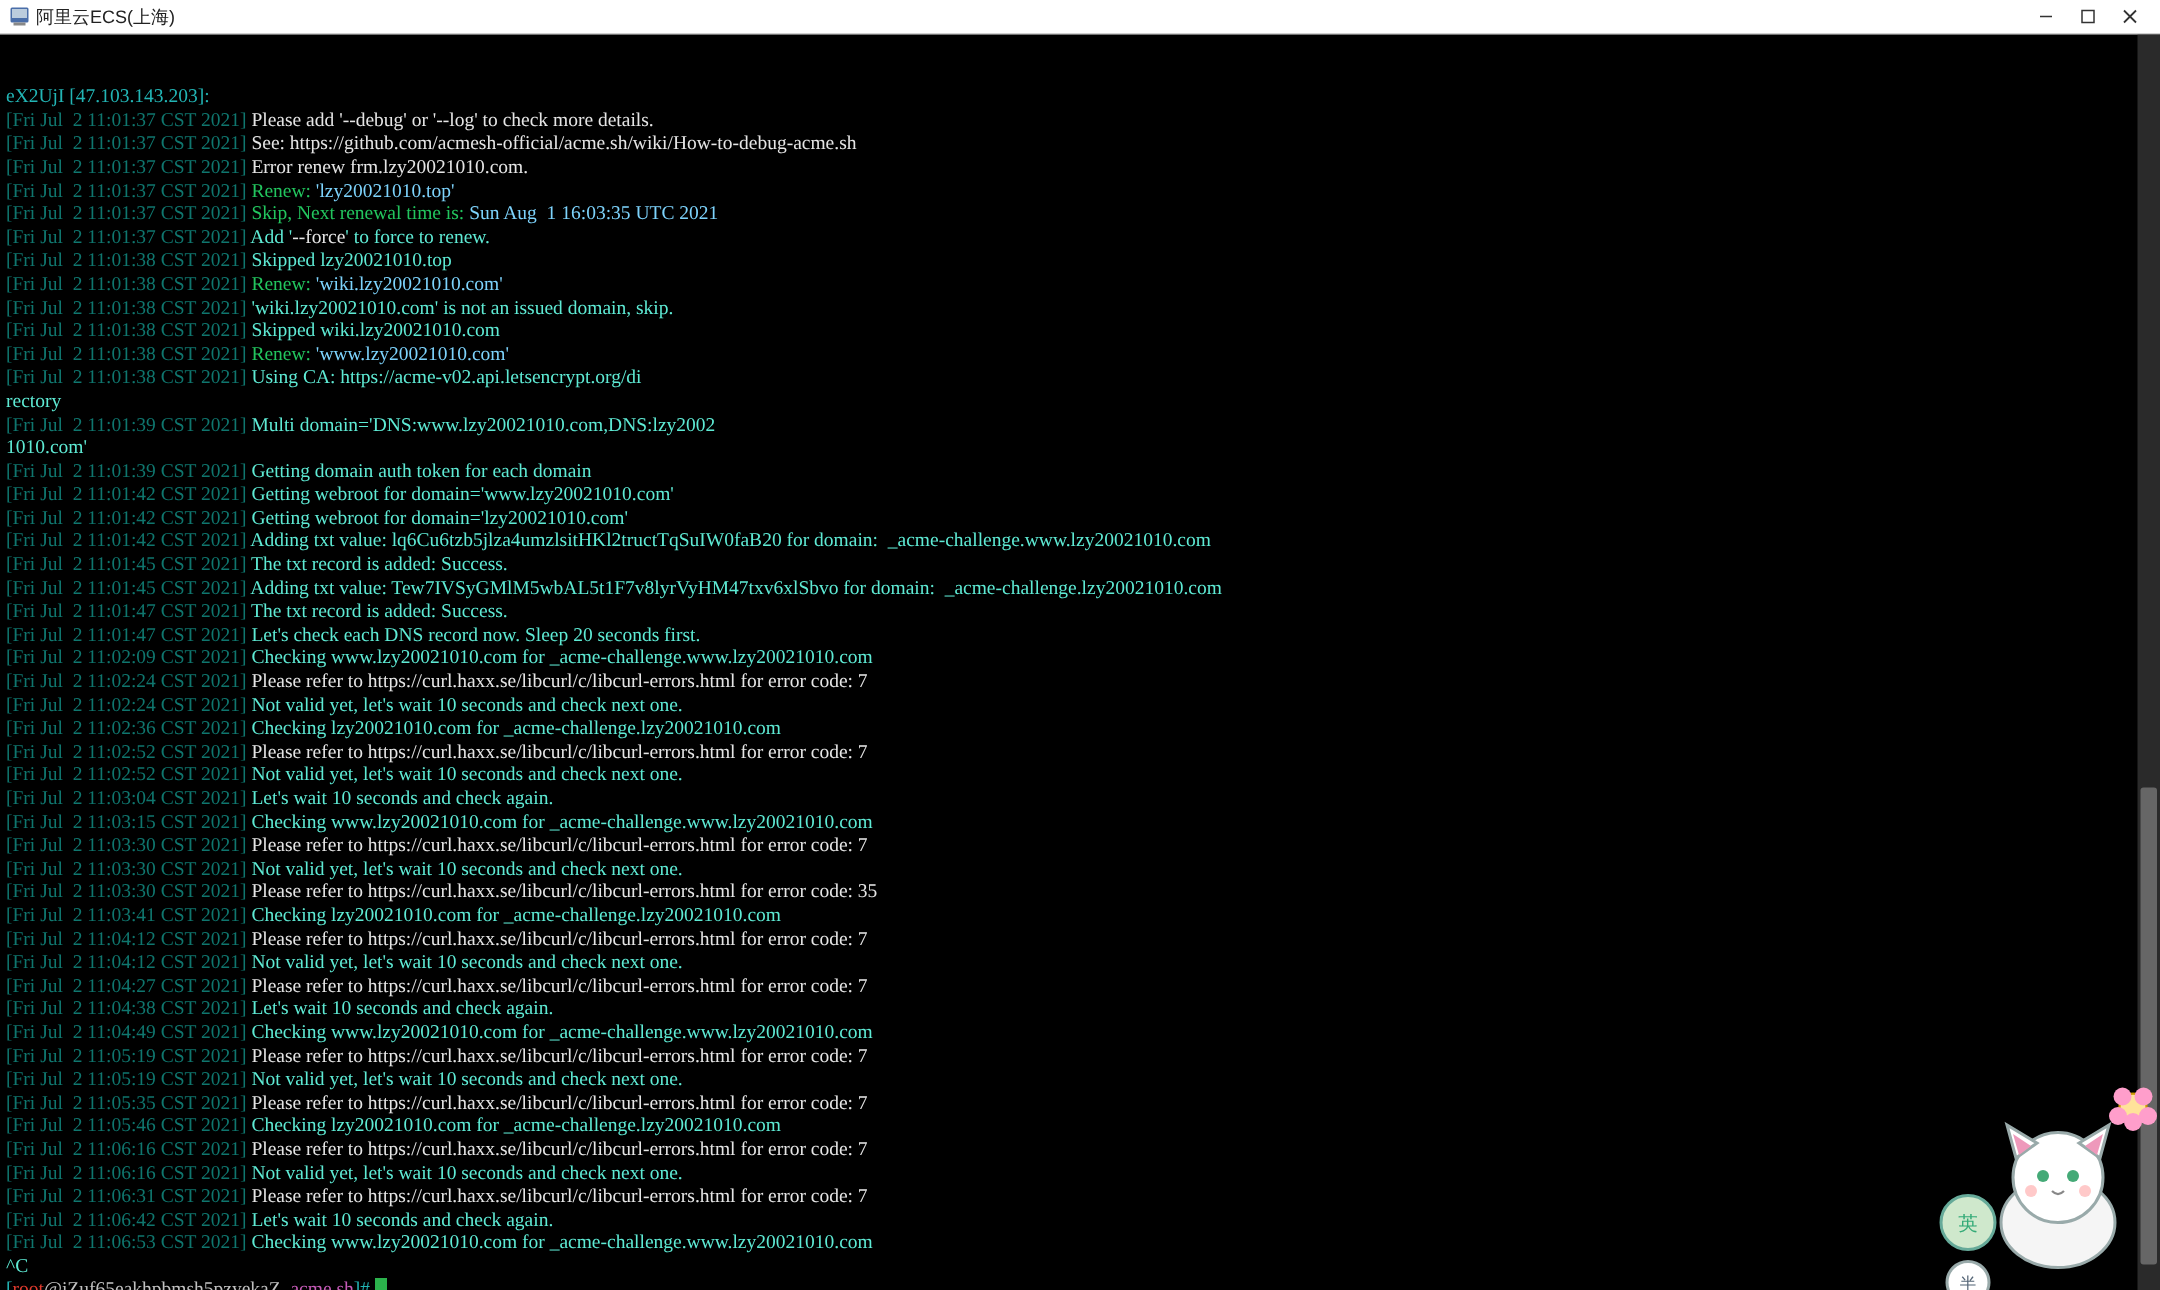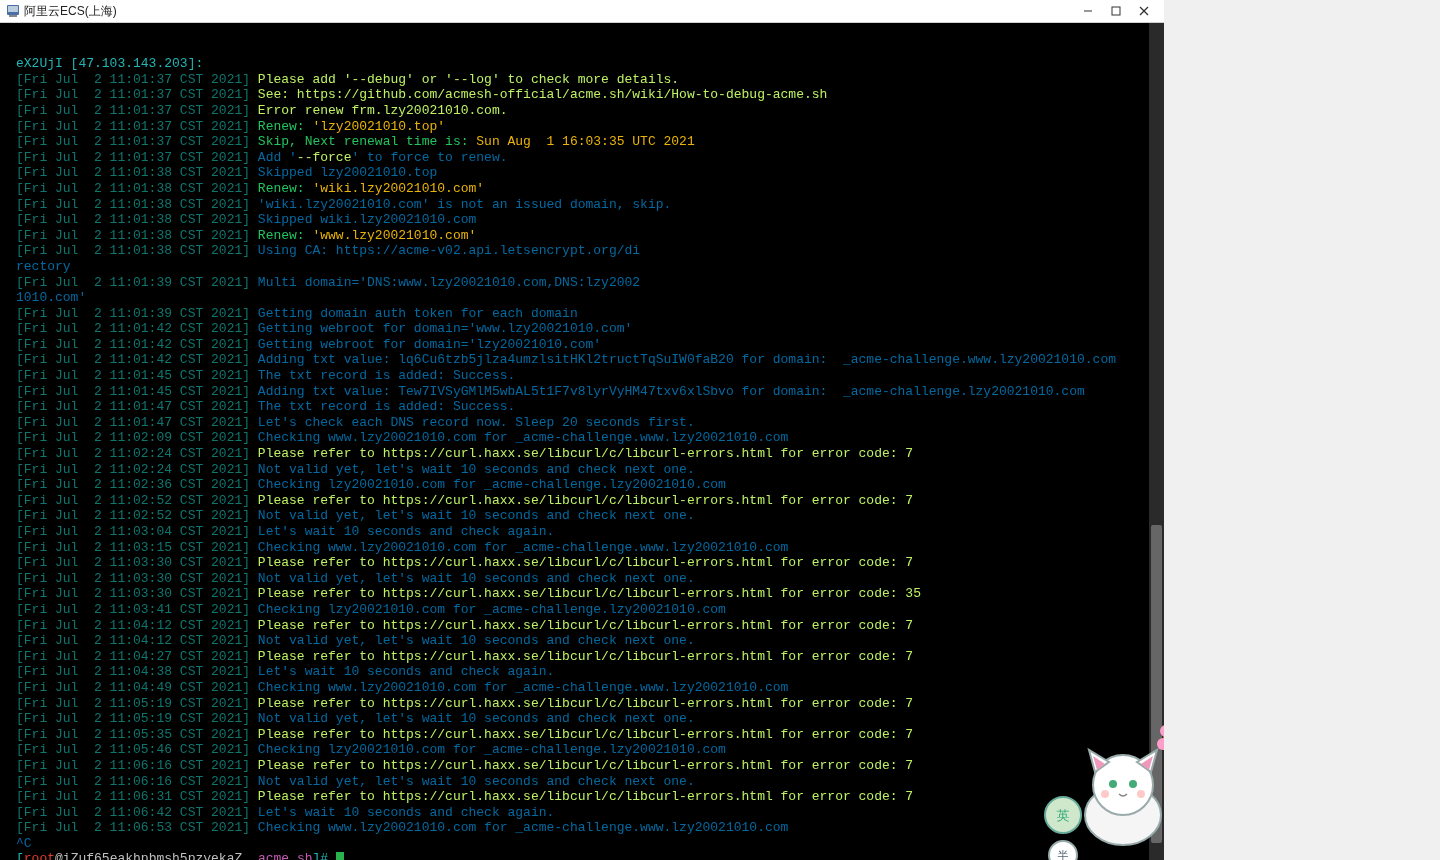--- a/index.html
+++ b/index.html
@@ -1,29 +1,29 @@
 <!DOCTYPE html>
 <html><head>
 <meta charset="utf-8">
 <style>
   html,body{margin:0;padding:0;height:100%;overflow:hidden;background:#f0f0f0;font-family:Arial,sans-serif}
-  .window{width:1164px;height:860px;background:#fff;display:flex;flex-direction:column;box-sizing:border-box}
+  .window{width:1440px;height:860px;background:#fff;display:flex;flex-direction:column;box-sizing:border-box}
   .titlebar{height:22px;background:#fff;display:flex;align-items:center;padding:0 6px;border-bottom:1px solid #d0d0d0;font-size:12px;color:#222}
   .titlebar .icon{width:14px;height:14px;margin-right:4px;display:flex;align-items:center;justify-content:center}
   .titlebar .spacer{flex:1}
   .tb-btn{width:28px;height:22px;display:flex;align-items:center;justify-content:center;cursor:pointer}
   .tb-btn svg{pointer-events:none}
-  .terminal{flex:1;background:#000;color:#ccc;font-family:Liberation Mono, monospace;font-size:13px;line-height:15.6px;padding:2px 4px 4px 16px;overflow:hidden;position:relative;white-space:pre}
+  .terminal{flex:1;background:#000;color:#ccc;font-family:Liberation Serif, serif;font-size:13px;line-height:15.6px;padding:2px 4px 4px 4px;overflow:hidden;position:relative;white-space:pre}
   .line{white-space:pre}
   .ts{color:#0f766e}
-  .err{color:#bef264}
+  .err{color:#e5e5e5}
   .ok{color:#22c55e}
-  .do{color:#eab308}
+  .do{color:#7dd3fc}
   .cy{color:#22b5b5}
-  .plain{color:#0369a1}
+  .plain{color:#5eead4}
   .prompt .br{color:#22b5b5}
   .prompt .user{color:#e23b2e}
   .prompt .host{color:#c0c0c0}
   .prompt .cwd{color:#c65bb8}
   .cursor{display:inline-block;width:8px;height:14px;background:#2bb24c;vertical-align:text-bottom;animation:blink 1s steps(1) infinite}
   @keyframes blink{50%{opacity:0}}
   .scrollbar{position:absolute;top:0;right:0;width:15px;height:100%;background:#2a2a2a}
   .scrollbar .thumb{position:absolute;left:2px;width:11px;background:#666;border-radius:2px;cursor:pointer}
   .mascot{position:absolute;right:18px;bottom:6px;width:160px;height:150px;pointer-events:none}
 </style>

